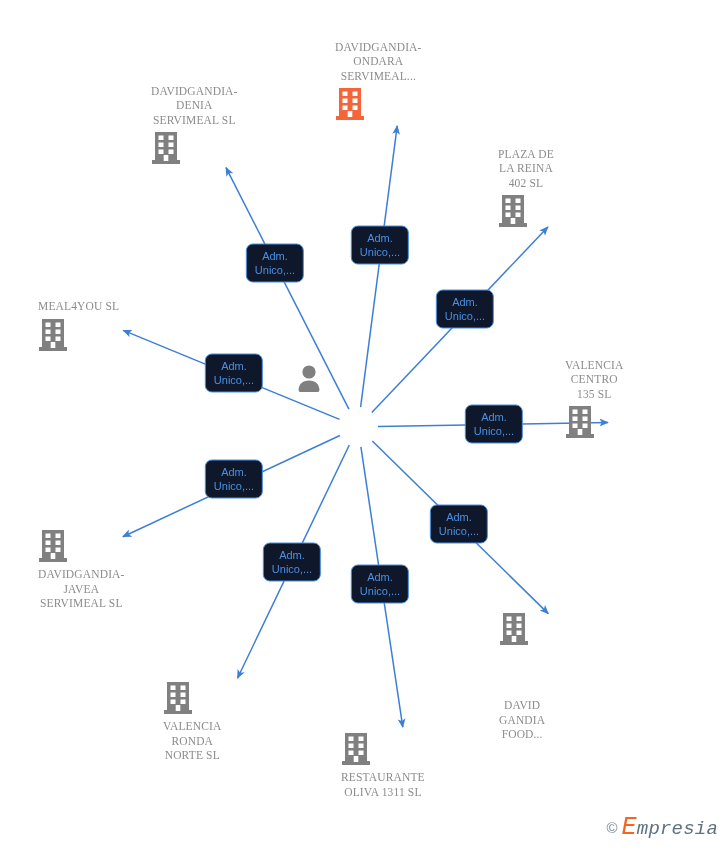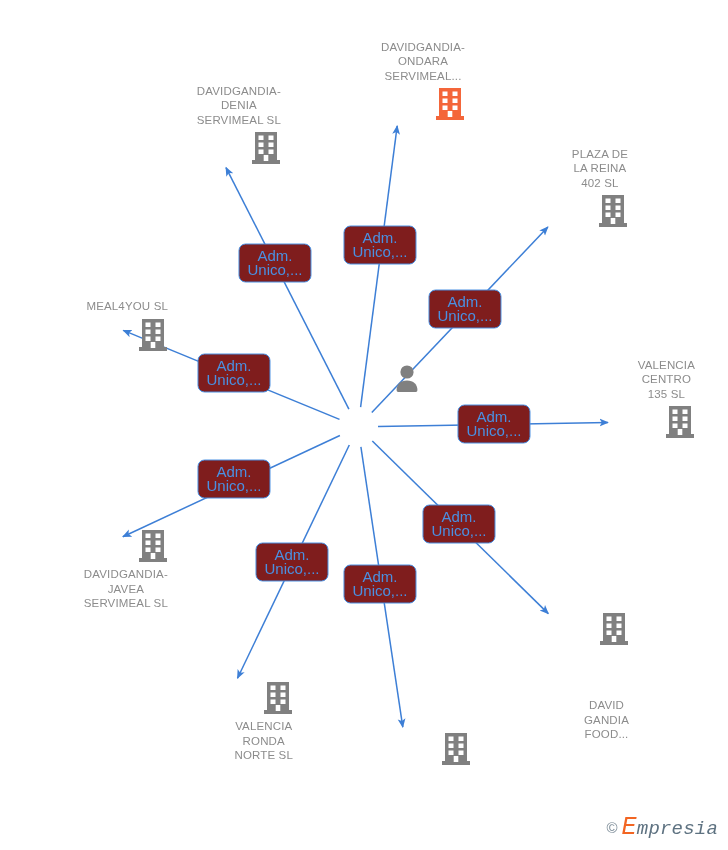--- a/index.html
+++ b/index.html
@@ -24,22 +24,23 @@
     top: 0;
     width: 728px;
     height: 850px;
   }
   .node {
     position: absolute;
     width: 130px;
     margin-left: -65px;
     display: flex;
     flex-direction: column;
-    align-items: flex-end;
+    align-items: flex-start;
     text-align: center;
+    font-family: Liberation Serif, serif;
   }
   .node.label-below {
     flex-direction: column-reverse;
   }
   .node-label {
     font-size: 11.5px;
     line-height: 14.5px;
     color: #8c8c8c;
     letter-spacing: 0.15px;
     white-space: pre-line;
@@ -47,26 +48,26 @@
   .node.label-above .node-label { margin-bottom: 4px; }
   .node.label-below .node-label { margin-top: 4px; }
   .node-icon {
     display: block;
     line-height: 0;
   }
   .node-icon svg { display: block; }
   .edge-label {
     position: absolute;
     transform: translate(-50%, -50%);
-    background: #7f1d1d;
+    background: #0f172a;
     border: 1.3px solid #4a90e2;
     border-radius: 7px;
     padding: 4px 8px 5px 8px;
     color: #4a90e2;
-    font-size: 15px;
+    font-size: 11px;
     line-height: 14px;
     text-align: center;
     white-space: pre-line;
   }
   #watermark {
     position: absolute;
     right: 10px;
     bottom: 8px;
     display: flex;
     align-items: center;
@@ -254,20 +255,22 @@
               <rect x="7.5" y="11.5" width="5" height="4.5"></rect>
               <rect x="17.5" y="11.5" width="5" height="4.5"></rect>
               <rect x="7.5" y="18.5" width="5" height="4.5"></rect>
               <rect x="17.5" y="18.5" width="5" height="4.5"></rect>
               <rect x="12.7" y="24" width="4.6" height="6"></rect>
             </g>
           </svg>
         </div>
       </div>
       <div class="node label-below" style="left: 406px; top: 732px;">
+        <div class="node-label">RESTAURANTE
+OLIVA 1311  SL</div>
         <div class="node-icon">
           <svg width="30" height="34" viewBox="0 0 30 34">
             <rect x="4" y="1" width="22" height="29" fill="#808080"></rect>
             <rect x="1" y="29" width="28" height="4" fill="#808080"></rect>
             <g fill="#ffffff">
               <rect x="7.5" y="4.5" width="5" height="4.5"></rect>
               <rect x="17.5" y="4.5" width="5" height="4.5"></rect>
               <rect x="7.5" y="11.5" width="5" height="4.5"></rect>
               <rect x="17.5" y="11.5" width="5" height="4.5"></rect>
               <rect x="7.5" y="18.5" width="5" height="4.5"></rect>

